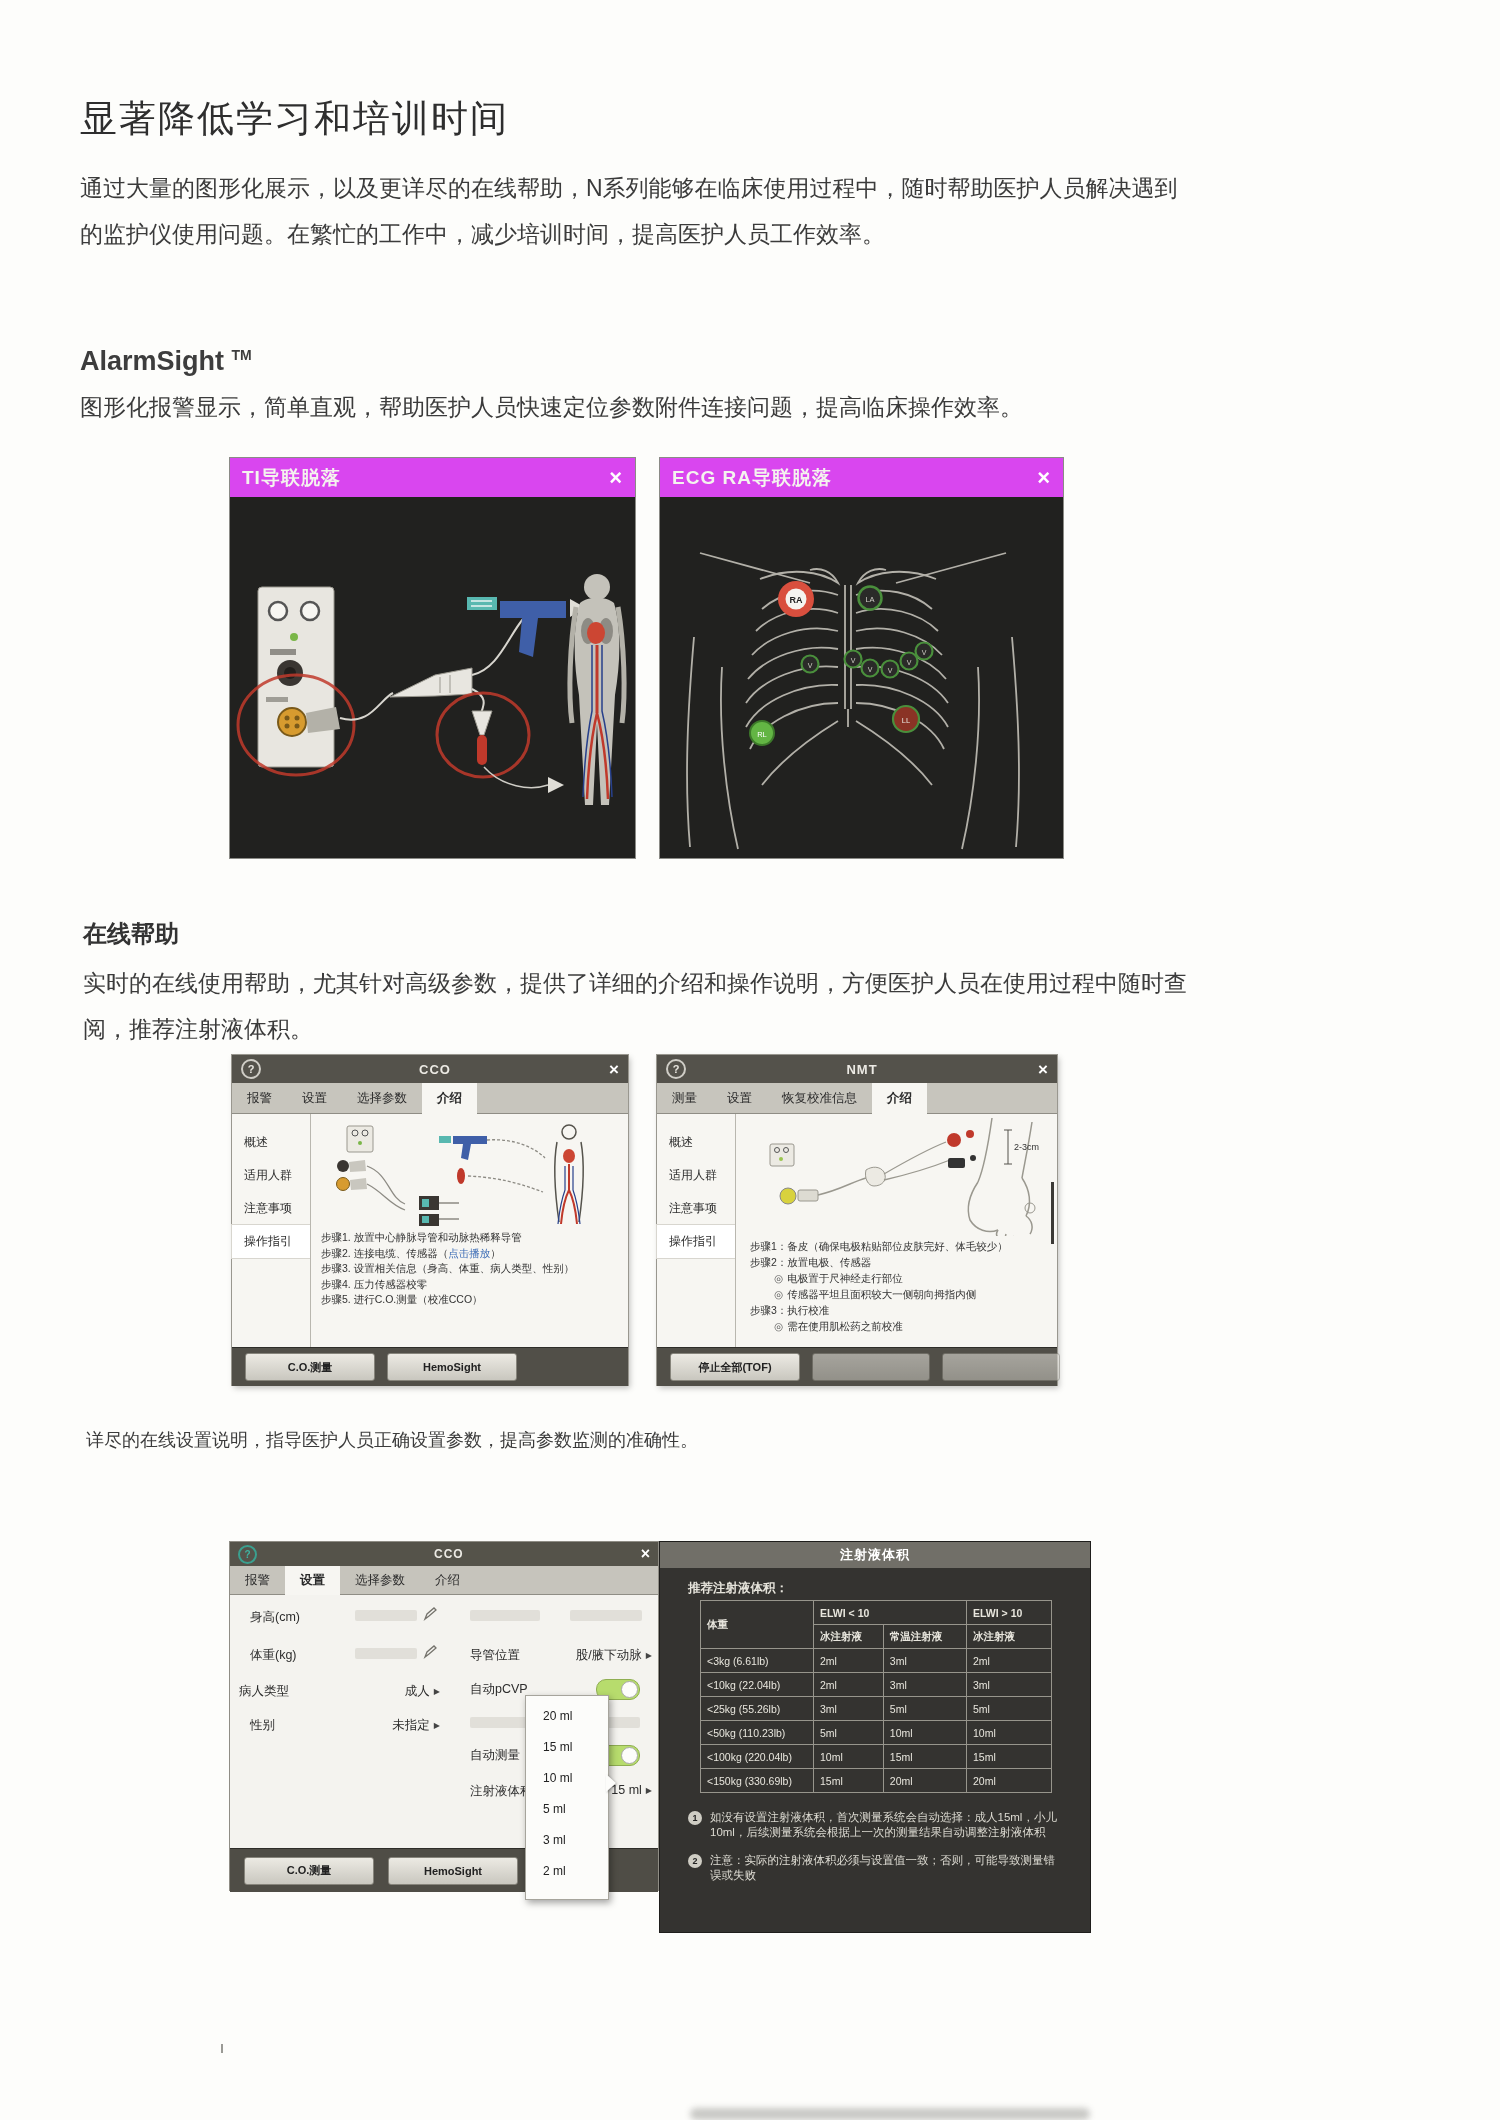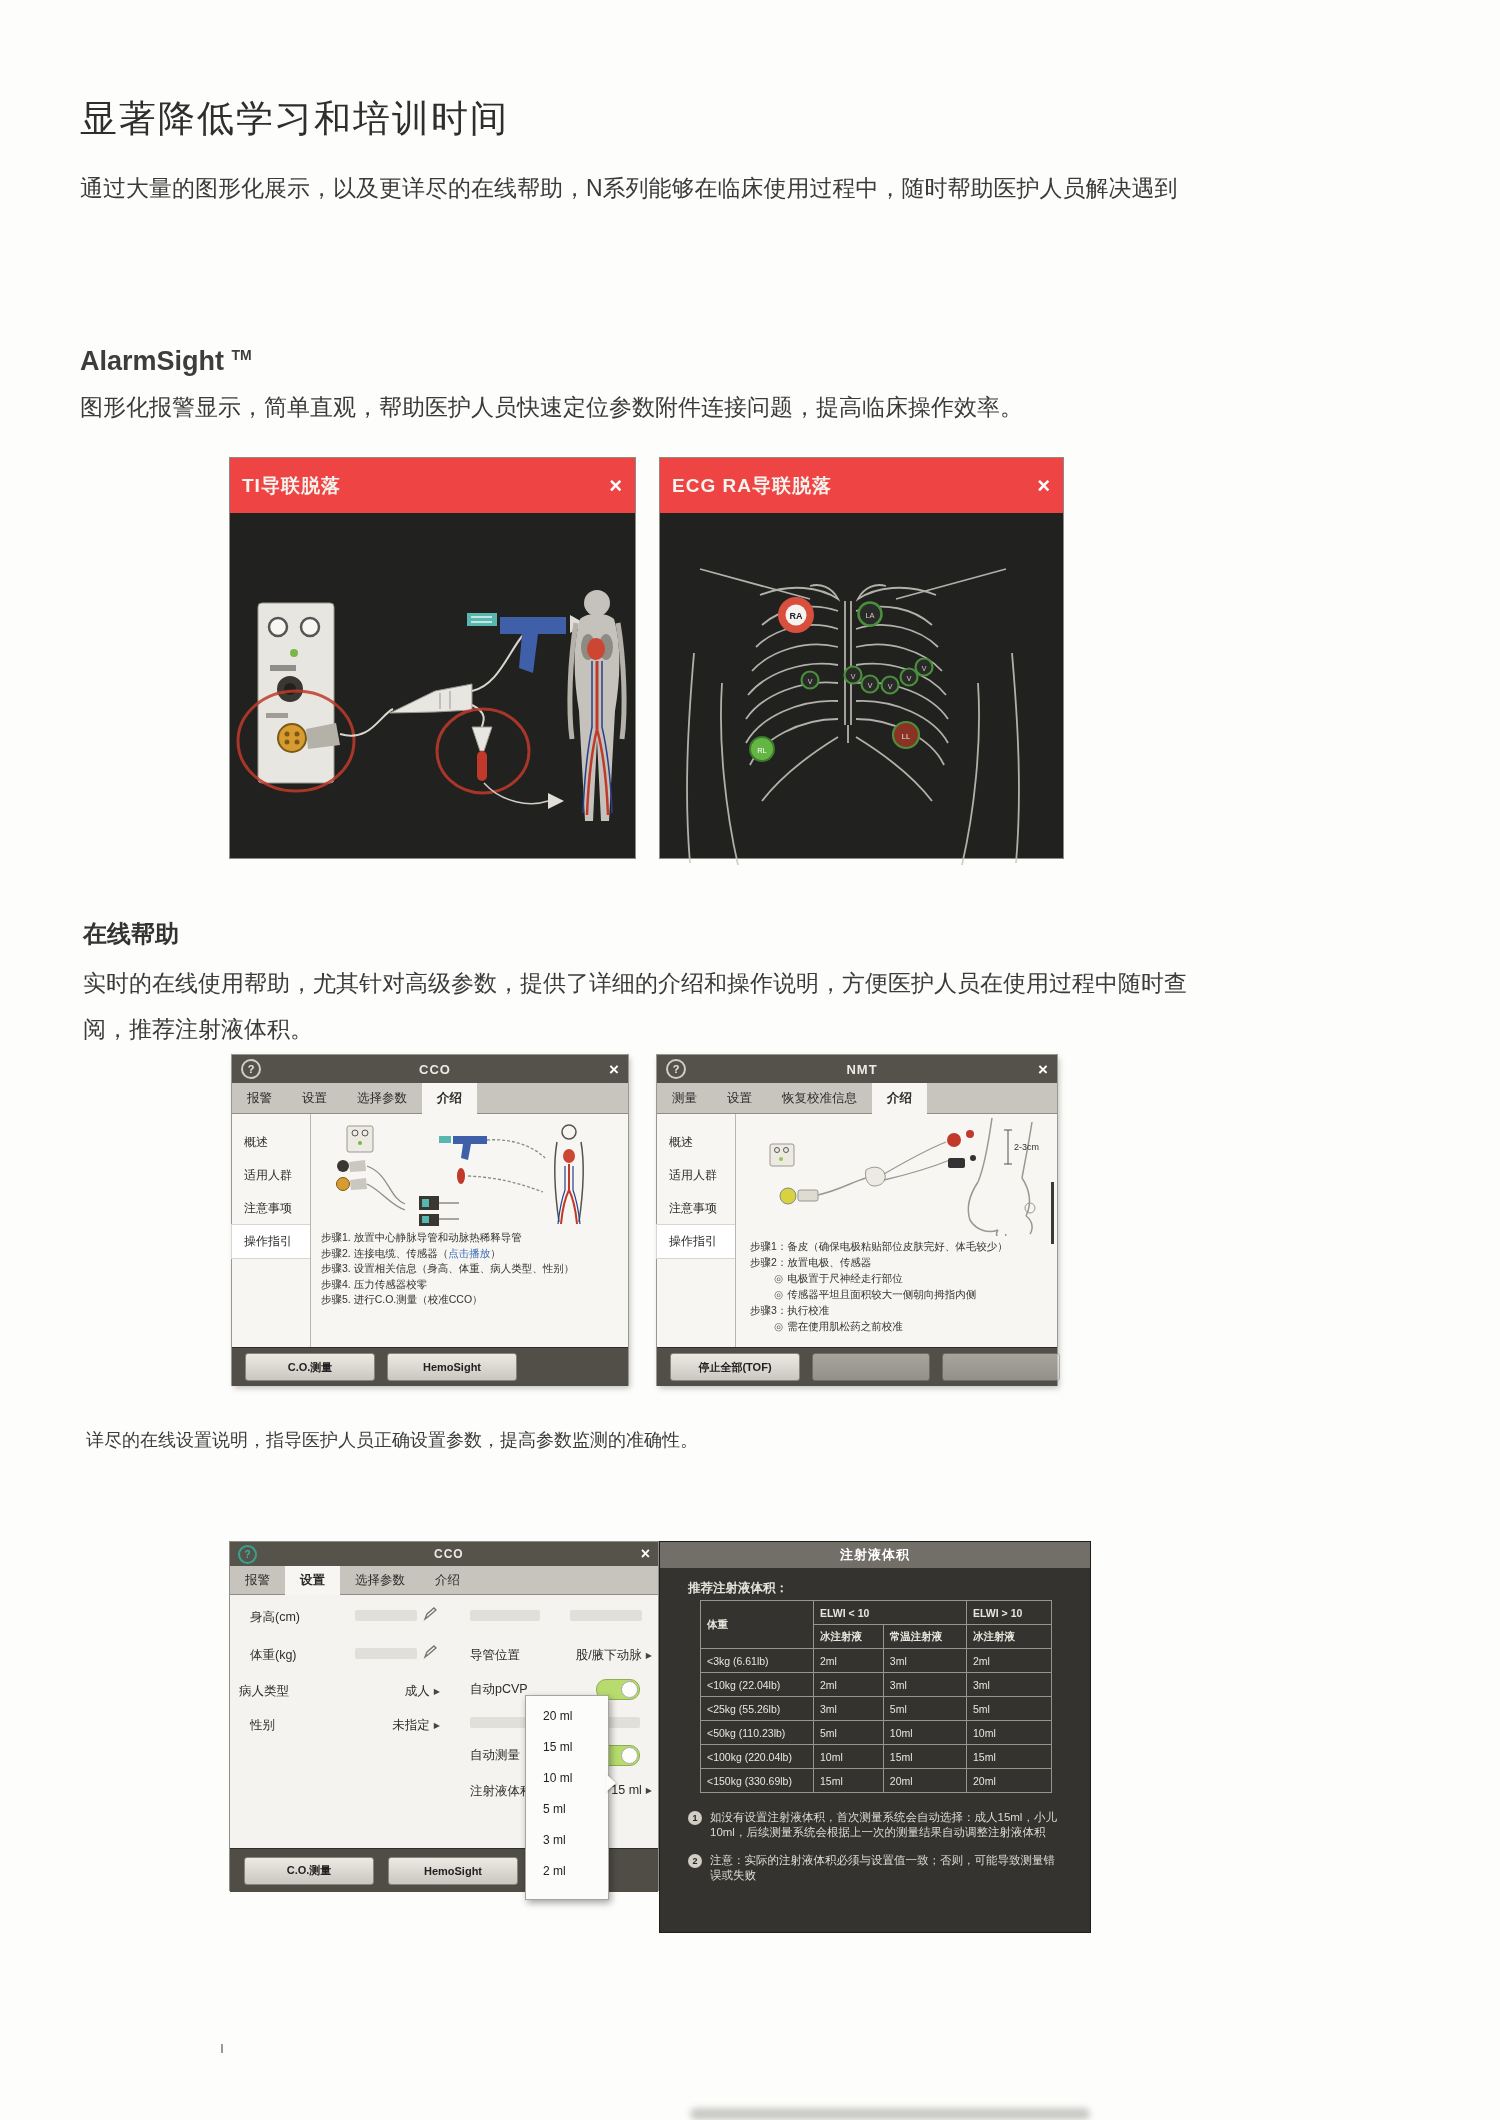--- a/index.html
+++ b/index.html
@@ -9,21 +9,21 @@
   .doc-title{position:absolute;left:80px;top:94px;font-size:37px;font-weight:500;color:#2e2e2e;letter-spacing:2px;}
   .doc-intro{position:absolute;left:80px;top:165px;font-size:23px;line-height:46px;color:#3b3b3b;width:1340px;}
   .alarmsight-heading{position:absolute;left:80px;top:346px;font-size:27px;font-weight:600;color:#3d3d3d;}
   .alarmsight-heading sup{font-size:14px;font-weight:600;}
   .alarmsight-desc{position:absolute;left:80px;top:392px;font-size:23px;color:#3b3b3b;}
   .onlinehelp-heading{position:absolute;left:83px;top:918px;font-size:24px;font-weight:700;color:#333;}
   .onlinehelp-desc{position:absolute;left:83px;top:960px;font-size:23px;line-height:46px;color:#3b3b3b;width:1340px;}
   .settings-desc{position:absolute;left:86px;top:1428px;font-size:18px;color:#3b3b3b;}
   
   .alarm-dialog{position:absolute;top:458px;width:405px;height:400px;background:#21211f;box-shadow:0 0 0 1px #8b8b86;}
-  .alarm-dialog .titlebar{height:39px;background:#ef4444;display:flex;align-items:center;padding:8px 12px;
+  .alarm-dialog .titlebar{height:39px;background:#d946ef;display:flex;align-items:center;padding:0 12px;
         color:#f4f3ee;font-size:19px;font-weight:bold;letter-spacing:1px;}
   .alarm-dialog .close{margin-left:auto;font-size:22px;font-weight:bold;color:#fff;line-height:1;cursor:default;}
   .alarm-dialog svg{display:block;}
   
   .help-dialog{position:absolute;top:1055px;height:330px;background:#f4f3ef;box-shadow:0 0 0 1px #99978f,2px 3px 6px rgba(0,0,0,.25);}
   .help-titlebar{height:28px;background:#54524b;display:flex;align-items:center;padding:0 9px;color:#eceae4;}
   .help-q{width:16px;height:16px;border:2px solid #cfcdc6;border-radius:50%;display:flex;align-items:center;justify-content:center;
         font-size:11px;font-weight:bold;color:#e8e6df;}
   .help-title{flex:1;text-align:center;font-size:13px;font-weight:bold;letter-spacing:1px;}
   .help-x{font-size:17px;font-weight:bold;color:#fff;line-height:1;}
@@ -86,20 +86,21 @@
   .artifact-smudge{position:absolute;left:690px;top:2108px;width:400px;height:12px;background:#8a8a85;opacity:.45;filter:blur(3px);border-radius:6px;}
 </style>
 </head>
 <body>
 
 <div class="page">
 
   <div class="doc-title">显著降低学习和培训时间</div>
   <div class="doc-intro">
     <span>通过大量的图形化展示，以及更详尽的在线帮助，N系列能够在临床使用过程中，随时帮助医护人员解决遇到</span><br>
+    <span>的监护仪使用问题。在繁忙的工作中，减少培训时间，提高医护人员工作效率。</span>
   </div>
 
   <div class="alarmsight-heading">
     <span>AlarmSight</span>
     <sup>TM</sup>
   </div>
   <div class="alarmsight-desc">图形化报警显示，简单直观，帮助医护人员快速定位参数附件连接问题，提高临床操作效率。</div>
 
   <div class="alarm-dialog" style="left:230px;">
     <div class="titlebar">

